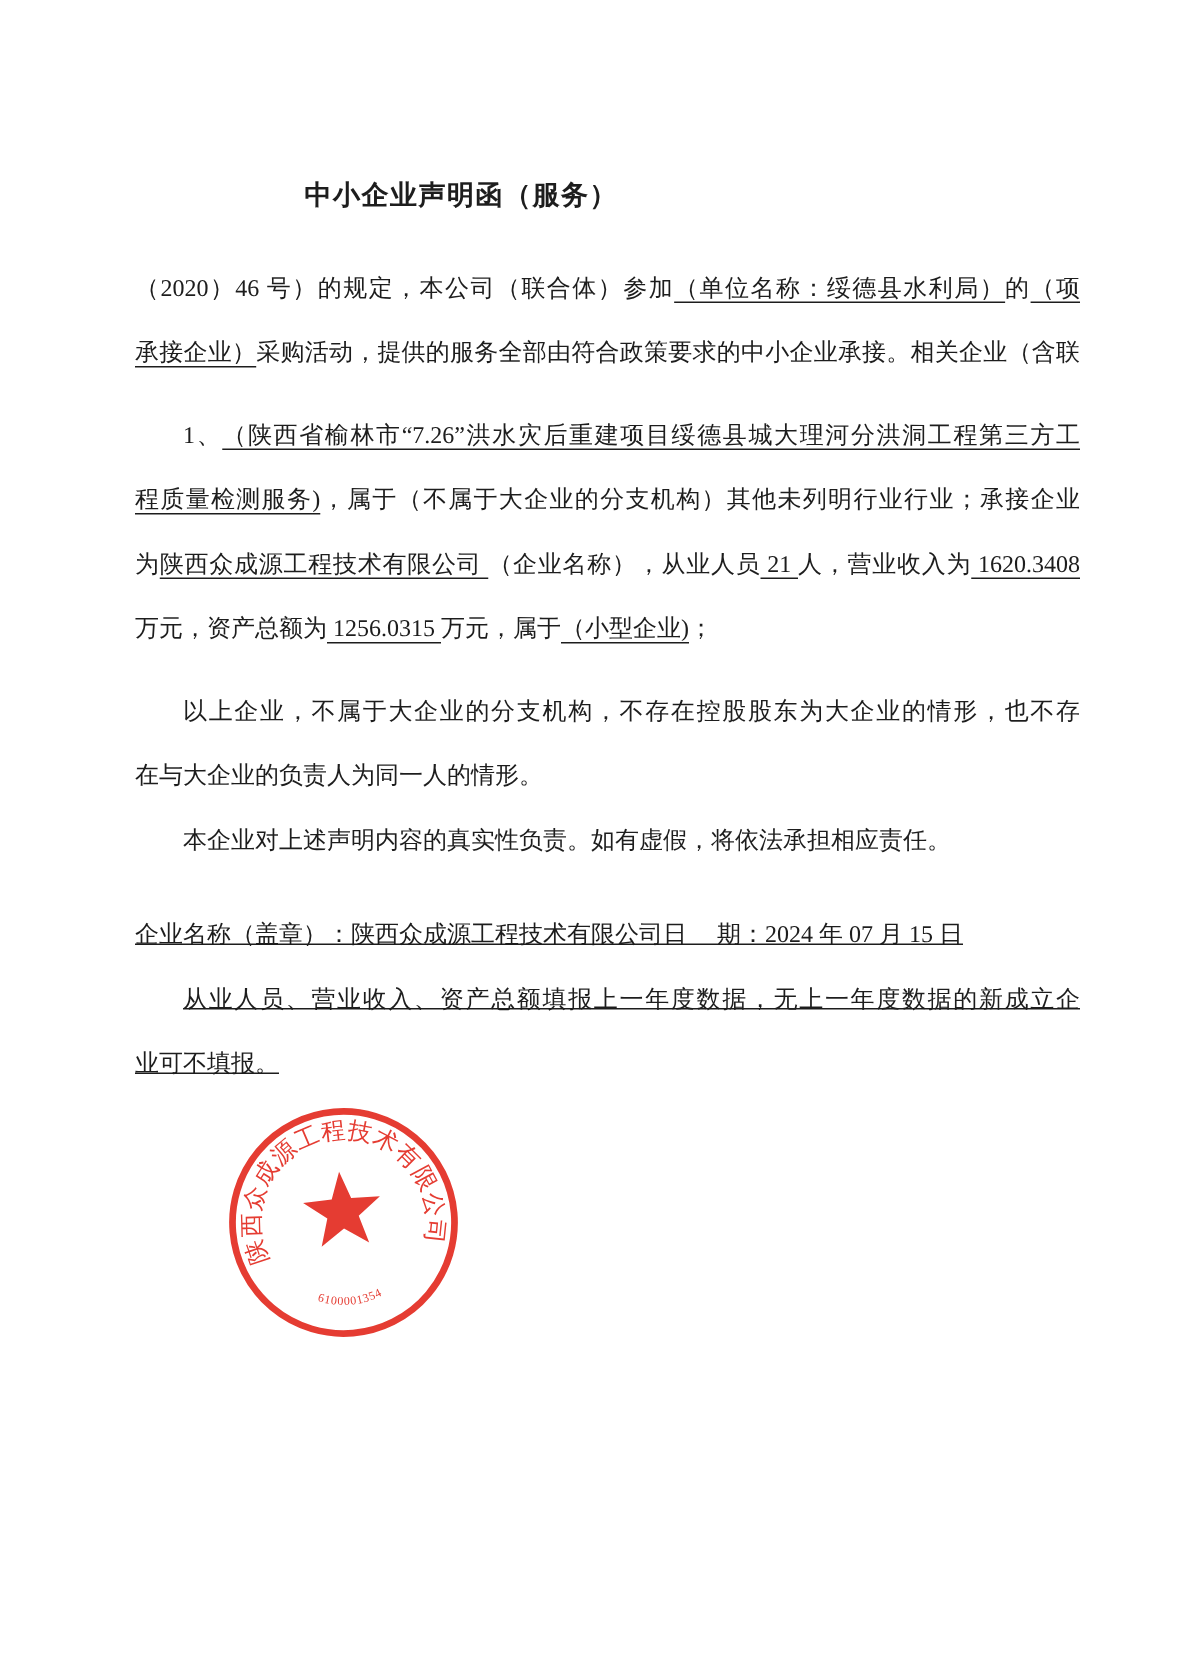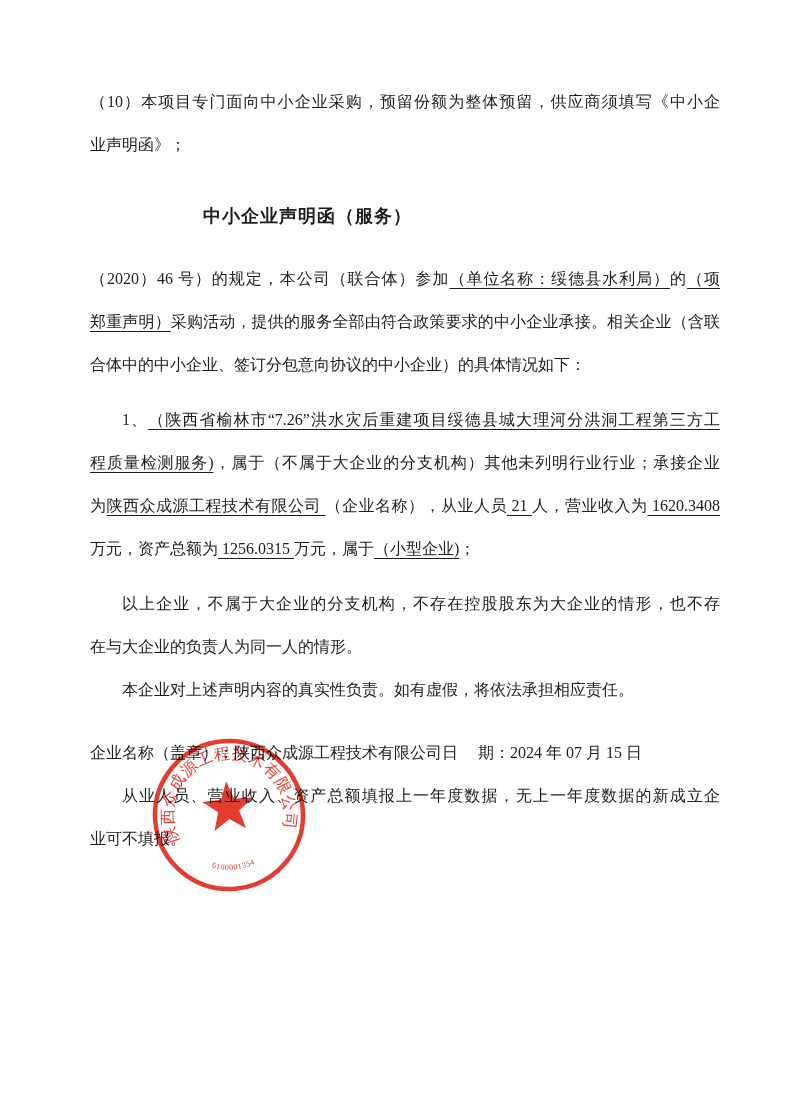--- a/index.html
+++ b/index.html
@@ -30,45 +30,40 @@
     text-decoration-thickness:1px;
   }
   .doc-title{
     margin:27px 0 18px 113px;
     font-size:18px;font-weight:bold;line-height:46px;height:46px;
     letter-spacing:1px;
   }
   .block-b{margin-top:3px;}
   .block-c{margin-top:12px;}
   .block-d{margin-top:12px;}
-  .block-e{margin-top:20px;}
+  .block-e{margin-top:20px;text-decoration:underline;}
   .seal{
     position:absolute;left:149px;top:735px;width:160px;height:160px;
     transform:rotate(-5deg);
     mix-blend-mode:multiply;opacity:.9;
     pointer-events:none;
   }
   .seal svg text{font-family:"Liberation Serif","DejaVu Serif",serif;}
 </style>
 </head>
 <body>
 
 <div class="page">
 
-  <div class="block-a">
-    <div class="line just"><span>（10）本项目专门面向中小企业采购，预留份额为整体预留，供应商须填写《中小企</span></div>
-    <div class="line"><span>业声明函》；</span></div>
-  </div>
 
   <div class="doc-title">中小企业声明函（服务）</div>
 
   <div class="block-b">
     <div class="line just"><span>（2020）46 号）的规定，本公司（联合体）参加</span><span class="u">（单位名称：绥德县水利局）</span><span>的</span><span class="u">（项</span></div>
-    <div class="line just"><span class="u">郑重声明）</span><span>采购活动，提供的服务全部由符合政策要求的中小企业承接。相关企业（含联</span></div>
-    <div class="line"><span>合体中的中小企业、签订分包意向协议的中小企业）的具体情况如下：</span></div>
+    <div class="line just"><span class="u">承接企业）</span><span>采购活动，提供的服务全部由符合政策要求的中小企业承接。相关企业（含联</span></div>
   </div>
 
   <div class="block-c">
     <div class="line just indent"><span>1、</span><span class="u">（陕西省榆林市“7.26”洪水灾后重建项目绥德县城大理河分洪洞工程第三方工</span></div>
     <div class="line just"><span class="u">程质量检测服务)</span><span>，属于（不属于大企业的分支机构）其他未列明行业行业；承接企业</span></div>
     <div class="line just"><span>为</span><span class="u">陕西众成源工程技术有限公司 </span><span>（企业名称），从业人员</span><span class="u"> 21 </span><span>人，营业收入为</span><span class="u"> 1620.3408</span></div>
     <div class="line"><span>万元，资产总额为</span><span class="u"> 1256.0315 </span><span>万元，属于</span><span class="u">（小型企业)</span><span>；</span></div>
   </div>
 
   <div class="block-d">

